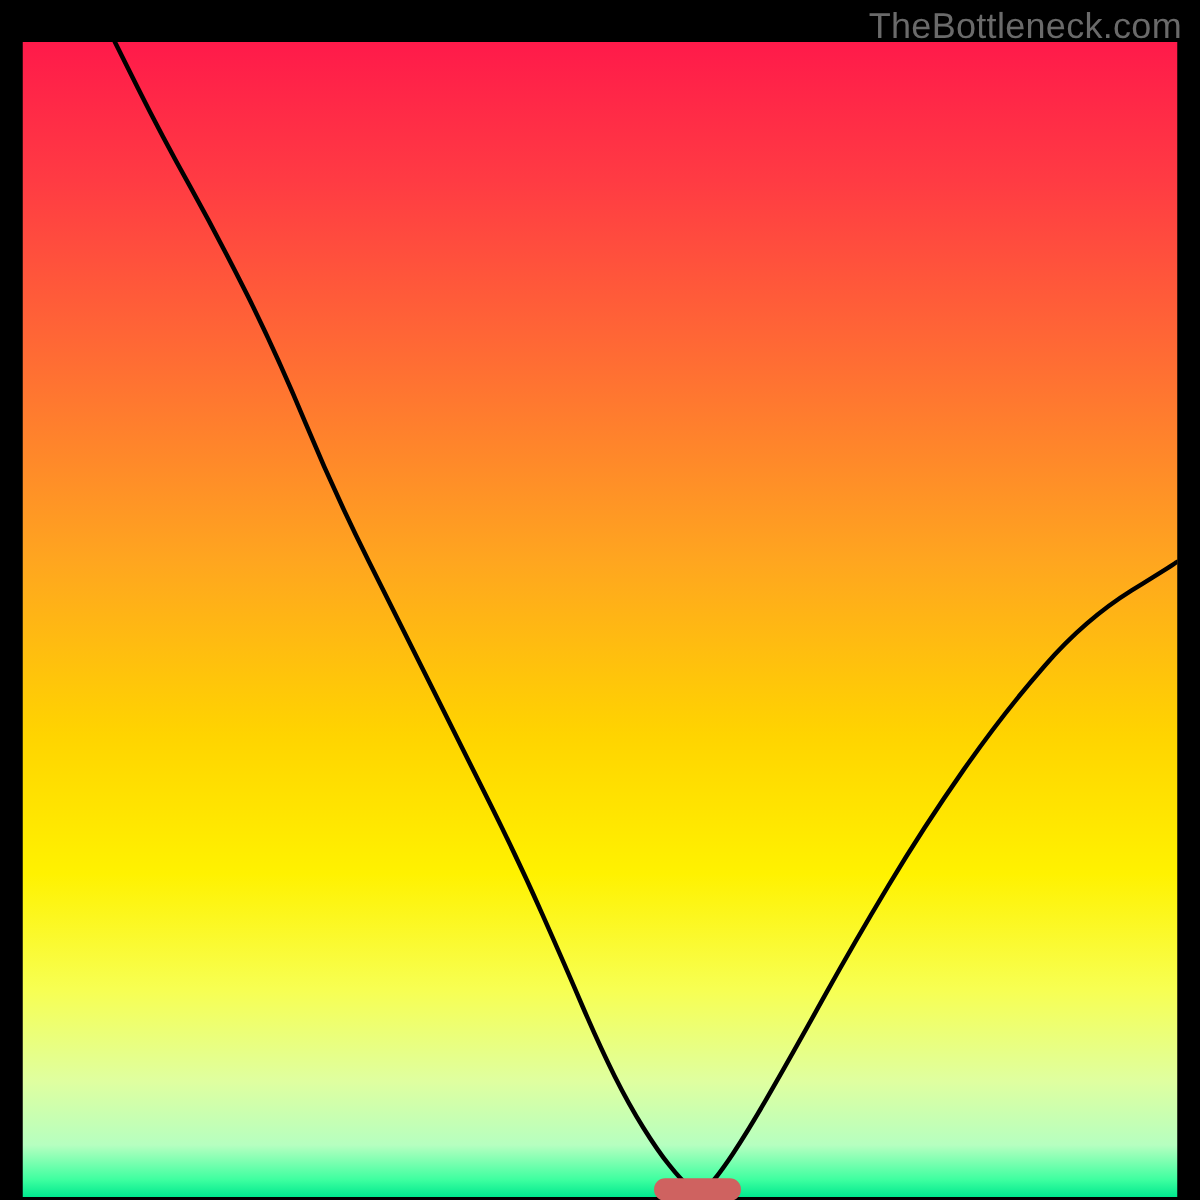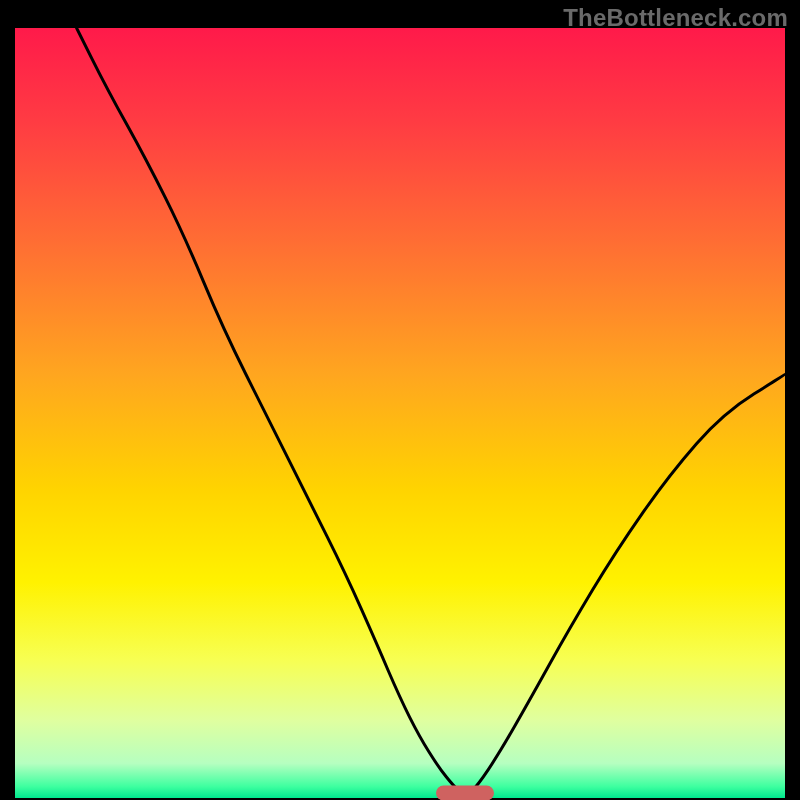--- a/index.html
+++ b/index.html
@@ -25,21 +25,21 @@
     top: 0;
     width: 770px;
     height: 770px;
   }
   .watermark {
     position: absolute;
     top: 4px;
     right: 12px;
     color: #6a6a6a;
     font-size: 24px;
-    font-weight: 700;
+    font-weight: 400;
     letter-spacing: 0.2px;
   }
   .curve {
     position: absolute;
     left: 0;
     top: 0;
     width: 770px;
     height: 770px;
     pointer-events: none;
   }

